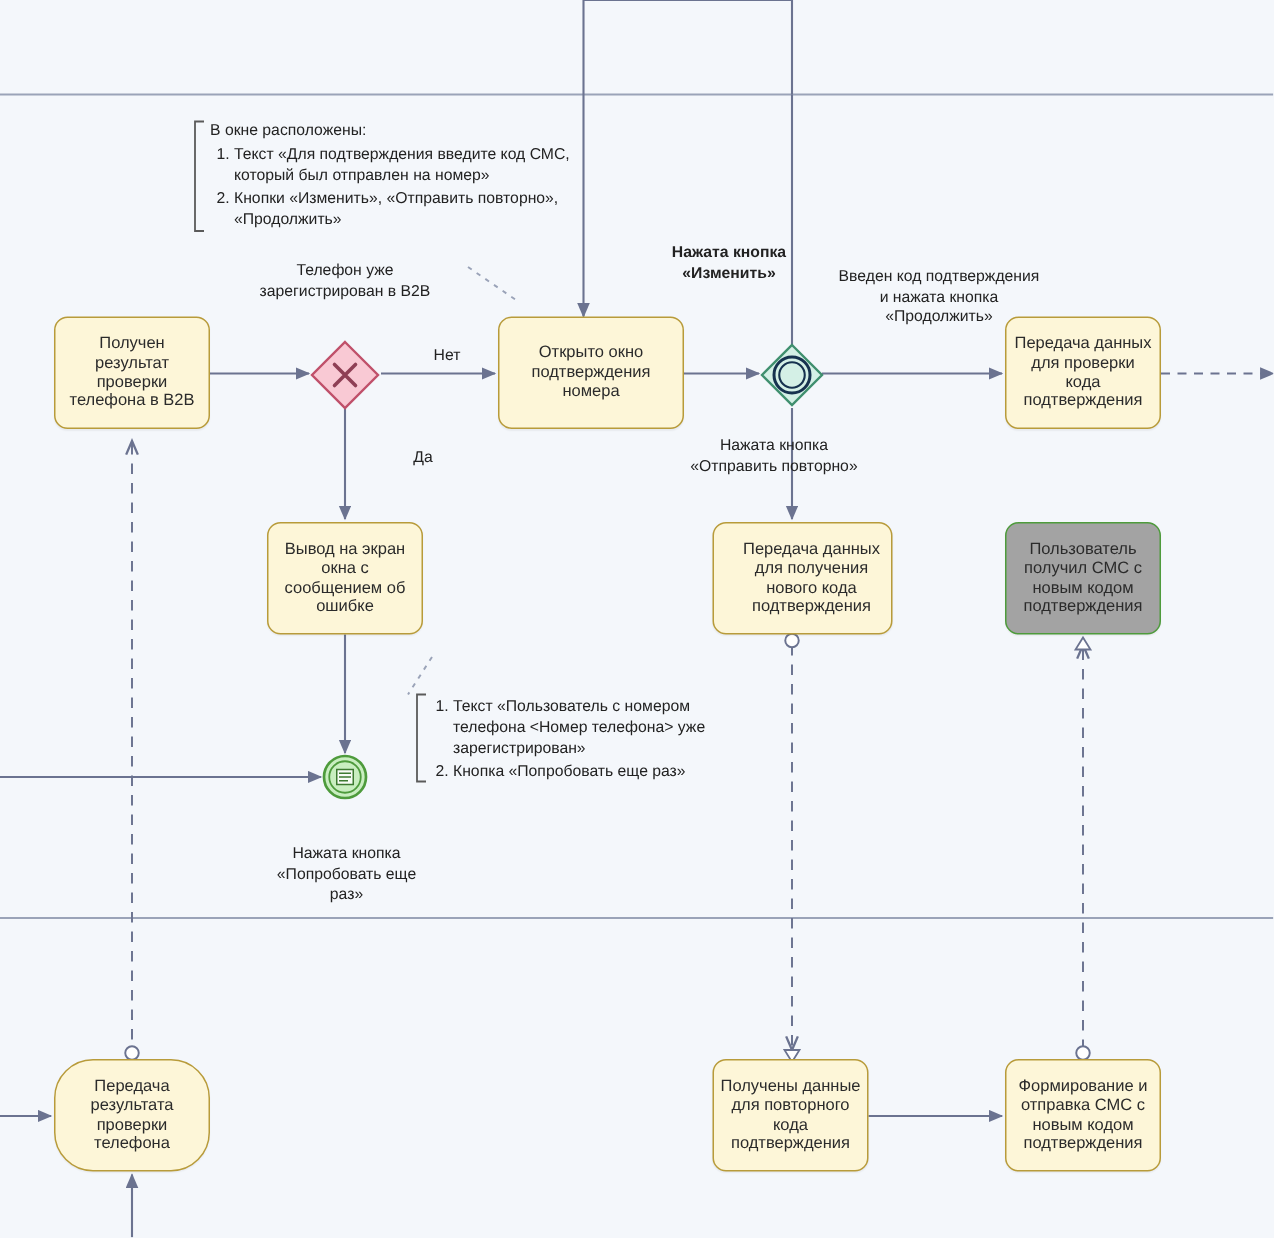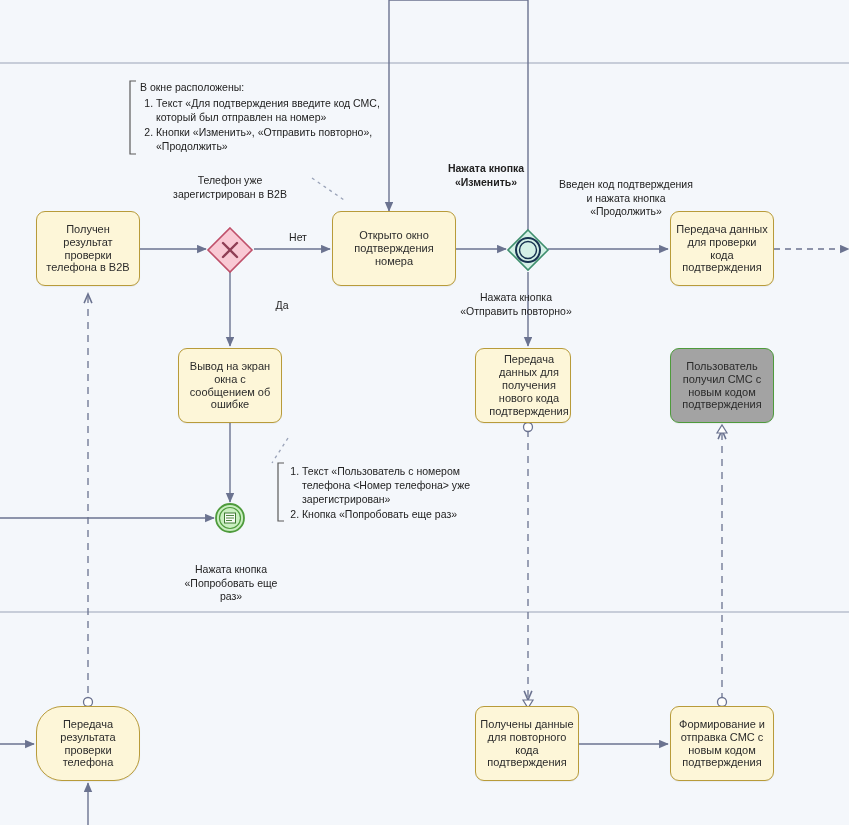--- a/index.html
+++ b/index.html
@@ -151,21 +151,21 @@
     </div>
   <div class="node task" style="left:332px;top:211px;width:124px;height:75px;">
       <span>Открыто окно подтверждения номера</span>
     </div>
   <div class="node task" style="left:670px;top:211px;width:104px;height:75px;">
       <span>Передача данных для проверки кода подтверждения</span>
     </div>
   <div class="node task" style="left:178px;top:348px;width:104px;height:75px;">
       <span>Вывод на экран окна с сообщением об ошибке</span>
     </div>
-  <div class="node task" style="left:475px;top:348px;width:96px;height:75px;padding-left:16px;">
+  <div class="node task" style="left:475px;top:348px;width:120px;height:75px;padding-left:16px;">
       <span>Передача данных для получения нового кода подтверждения</span>
     </div>
   <div class="node task green" style="left:670px;top:348px;width:104px;height:75px;">
       <span>Пользователь получил СМС с новым кодом подтверждения</span>
     </div>
   <div class="node task" style="left:36px;top:706px;width:104px;height:75px;border-radius:26px;">
       <span>Передача результата проверки телефона</span>
     </div>
   <div class="node task" style="left:475px;top:706px;width:104px;height:75px;">
       <span>Получены данные для повторного кода подтверждения</span>

